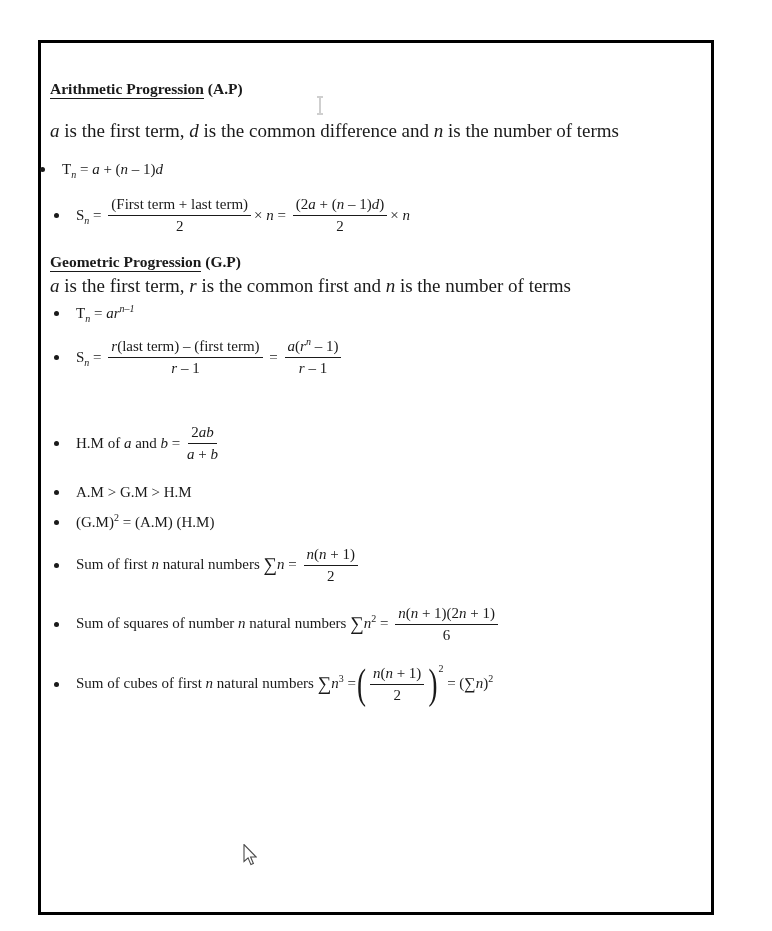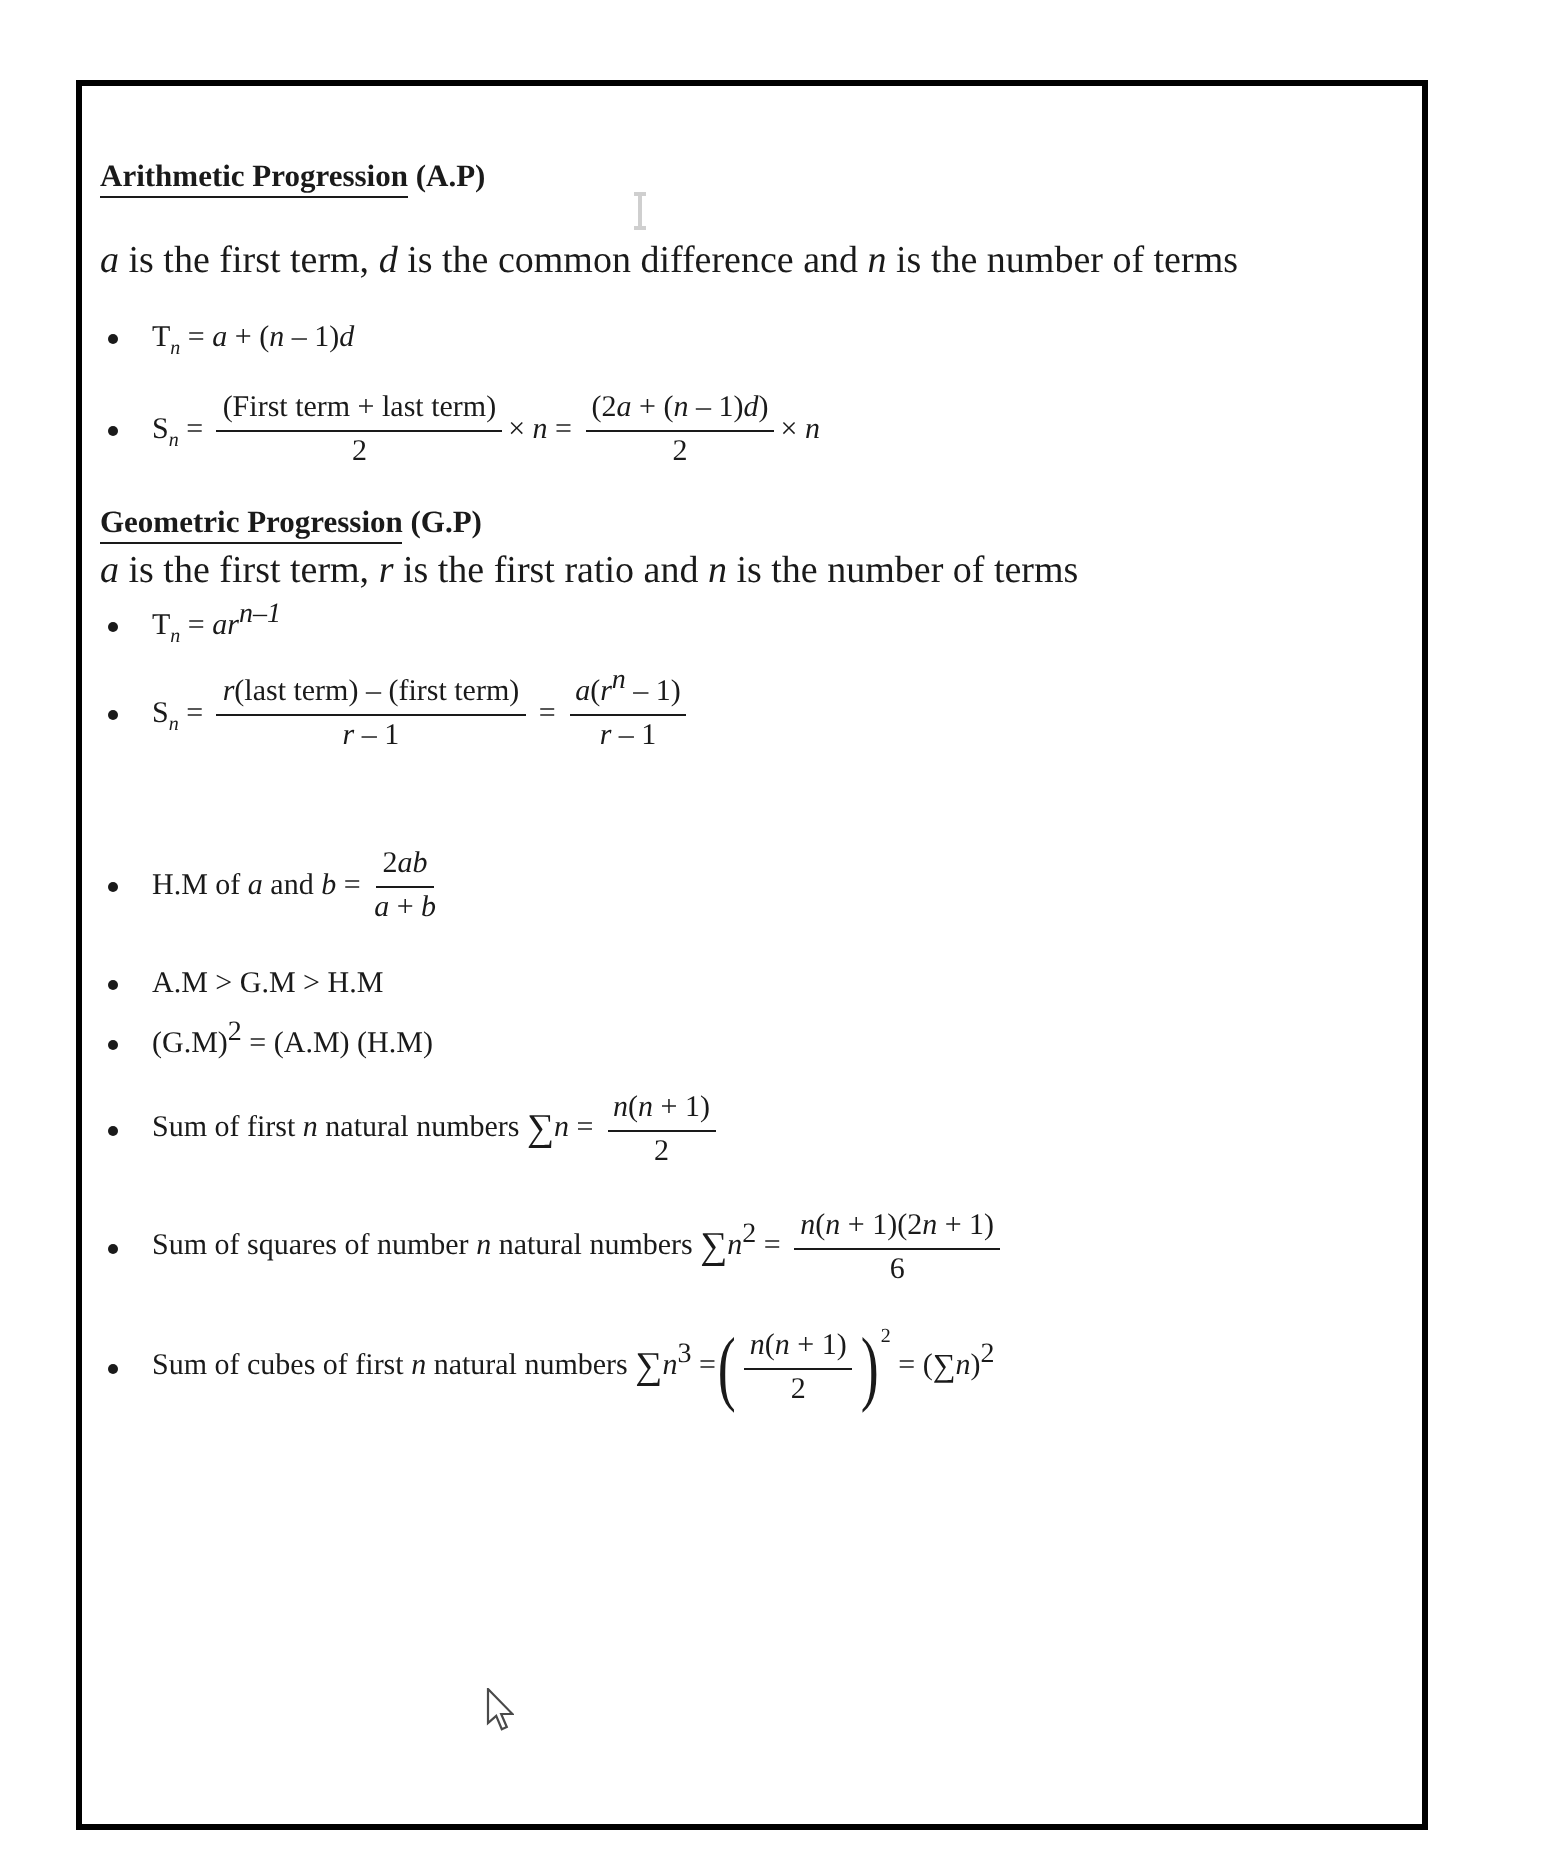--- a/index.html
+++ b/index.html
@@ -14,21 +14,21 @@
   }
   .line { position:absolute; font-size:19px; line-height:1.25; white-space:nowrap; }
   .heading { font-size:15.5px; font-weight:700; }
   .heading .u { border-bottom:1.6px solid #1a1a1a; padding-bottom:0.5px; }
   .row { position:absolute; display:flex; align-items:center; font-size:15px; line-height:1.25; white-space:nowrap; }
   .dot { flex:none; width:5px; height:5px; border-radius:50%; background:#1a1a1a; margin-right:17px; }
   .it { font-style:italic; }
   [data-bind] { white-space:pre; }
   sub,sup { line-height:0; }
   .sb { font-size:10px; font-style:italic; }
-  .sp { font-size:14px; }
+  .sp { font-size:10px; }
   .frac { display:inline-flex; flex-direction:column; align-items:center; margin:0 3px; }
   .frac .num { display:block; border-bottom:1.3px solid #1a1a1a; padding:0 3px 1px 3px; text-align:left; }
   .frac .den { display:block; padding-top:1px; text-align:center; }
   .sg { font-size:19px; vertical-align:-2px; }
   .sg2 { font-size:16px; vertical-align:-1px; }
   .bp { font-size:27px; transform:scaleY(1.55); transform-origin:center; display:inline-block; line-height:1; margin:0 1px; }
   .bp-sup { align-self:flex-start; font-size:10px; margin-top:4px; }
   .cursor-arrow { position:absolute; left:243px; top:844px; width:14px; height:22px; }
   .ibeam { position:absolute; left:315px; top:96px; width:9px; height:19px; }
   .ibeam div { position:absolute; background:#cfcfcf; }
@@ -43,21 +43,21 @@
   <div class="frame"></div>
 
   <div class="line heading" style="left:50px;top:79px">
     <span class="u" data-bind="ap.title">Arithmetic Progression</span><span data-bind="ap.paren"> (A.P)</span>
   </div>
 
   <div class="line" style="left:50px;top:119px">
     <span class="it" data-bind="ap.intro.0">a</span><span data-bind="ap.intro.1"> is the first term, </span><span class="it" data-bind="ap.intro.2">d</span><span data-bind="ap.intro.3"> is the common difference and </span><span class="it" data-bind="ap.intro.4">n</span><span data-bind="ap.intro.5"> is the number of terms</span>
   </div>
 
-  <div class="row" style="left:54px;top:159px;height:20px">
+  <div class="row" style="left:40px;top:159px;height:20px">
     <span class="dot"></span>
     <span class="tok"><span data-bind="ap.tn.0">T</span><sub class="sb" data-bind="ap.tn.1">n</sub><span data-bind="ap.tn.2"> = </span><span class="it" data-bind="ap.tn.3">a</span><span data-bind="ap.tn.4"> + (</span><span class="it" data-bind="ap.tn.5">n</span><span data-bind="ap.tn.6"> – 1)</span><span class="it" data-bind="ap.tn.7">d</span></span>
   </div>
 
   <div class="row" style="left:54px;top:192px;height:46px">
     <span class="dot"></span>
     <span class="tok"><span data-bind="ap.sn_lead.0">S</span><sub class="sb" data-bind="ap.sn_lead.1">n</sub><span data-bind="ap.sn_lead.2"> = </span></span>
     <span class="frac">
       <span class="num" data-bind="ap.sn_frac1_num">(First term + last term)</span>
       <span class="den" data-bind="ap.sn_frac1_den">2</span>
@@ -68,21 +68,21 @@
       <span class="den" data-bind="ap.sn_frac2_den">2</span>
     </span>
     <span class="tok"><span data-bind="ap.sn_tail.0">× </span><span class="it" data-bind="ap.sn_tail.1">n</span></span>
   </div>
 
   <div class="line heading" style="left:50px;top:252px">
     <span class="u" data-bind="gp.title">Geometric Progression</span><span data-bind="gp.paren"> (G.P)</span>
   </div>
 
   <div class="line" style="left:50px;top:274px">
-    <span class="it" data-bind="gp.intro.0">a</span><span data-bind="gp.intro.1"> is the first term, </span><span class="it" data-bind="gp.intro.2">r</span><span data-bind="gp.intro.3"> is the first ratio and </span><span class="it" data-bind="gp.intro.4">n</span><span data-bind="gp.intro.5"> is the number of terms</span>
+    <span class="it" data-bind="gp.intro.0">a</span><span data-bind="gp.intro.1"> is the first term, </span><span class="it" data-bind="gp.intro.2">r</span><span data-bind="gp.intro.3"> is the common first and </span><span class="it" data-bind="gp.intro.4">n</span><span data-bind="gp.intro.5"> is the number of terms</span>
   </div>
 
   <div class="row" style="left:54px;top:303px;height:20px">
     <span class="dot"></span>
     <span class="tok"><span data-bind="gp.tn.0">T</span><sub class="sb" data-bind="gp.tn.1">n</sub><span data-bind="gp.tn.2"> = </span><span class="it" data-bind="gp.tn.3">ar</span><sup class="sp it" data-bind="gp.tn.4">n–1</sup></span>
   </div>
 
   <div class="row" style="left:54px;top:334px;height:46px">
     <span class="dot"></span>
     <span class="tok"><span data-bind="gp.sn_lead.0">S</span><sub class="sb" data-bind="gp.sn_lead.1">n</sub><span data-bind="gp.sn_lead.2"> = </span></span>

